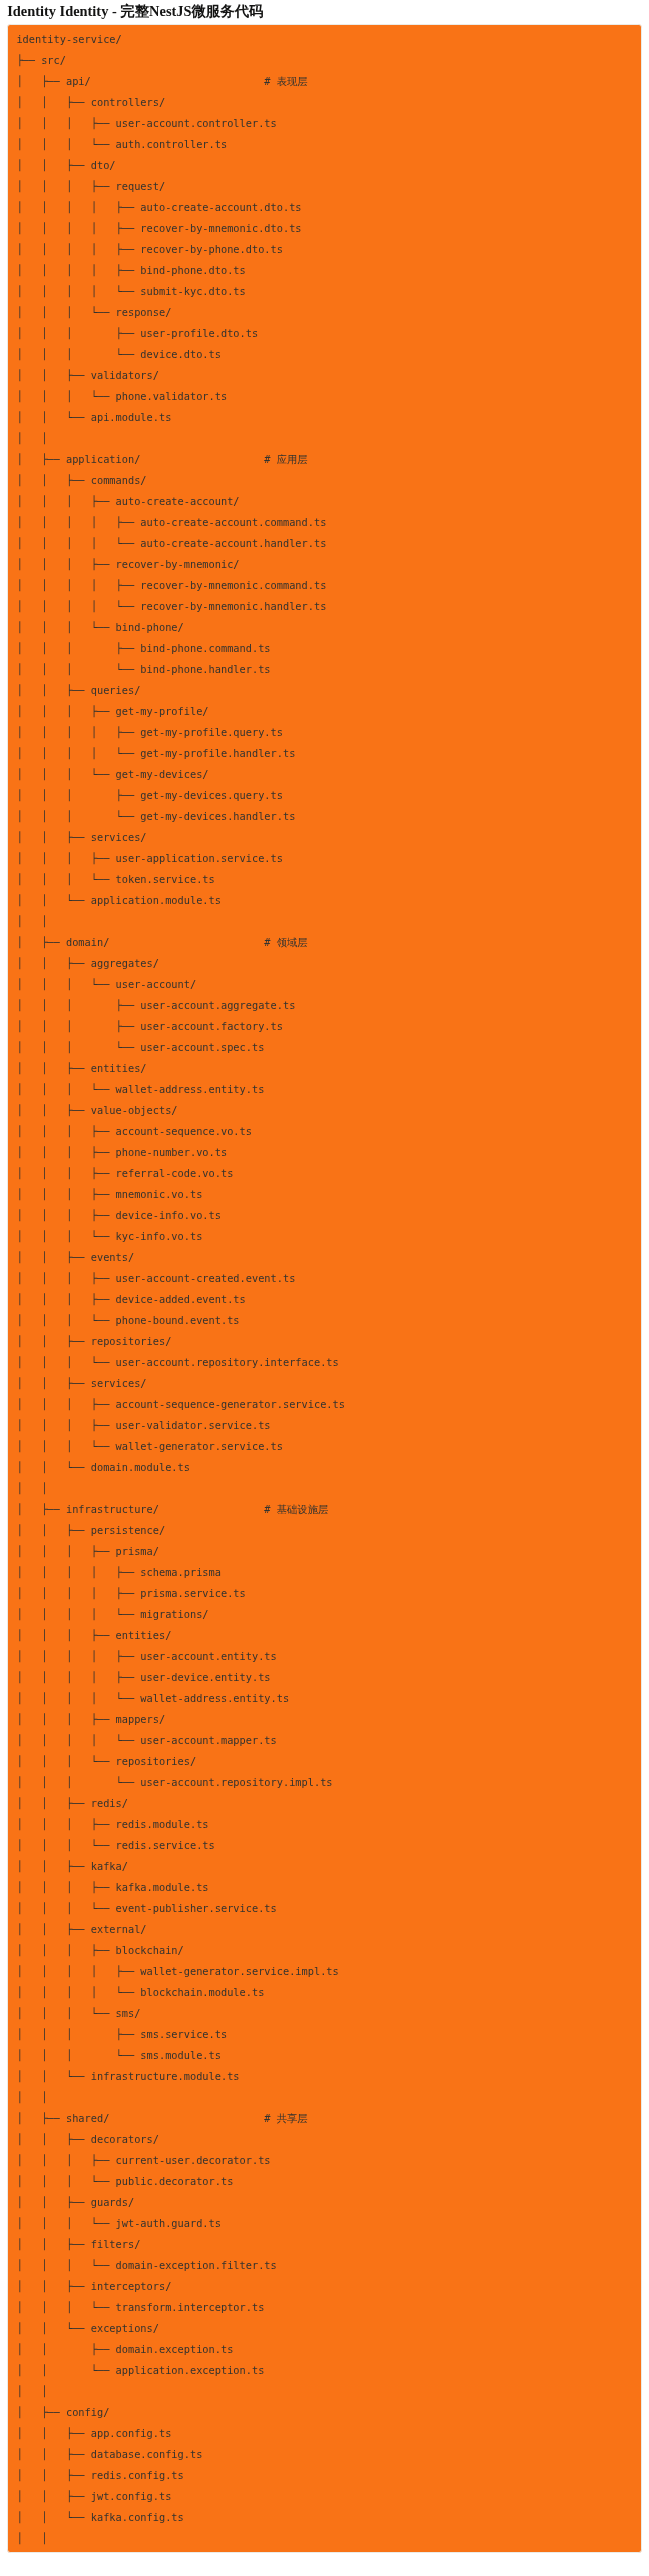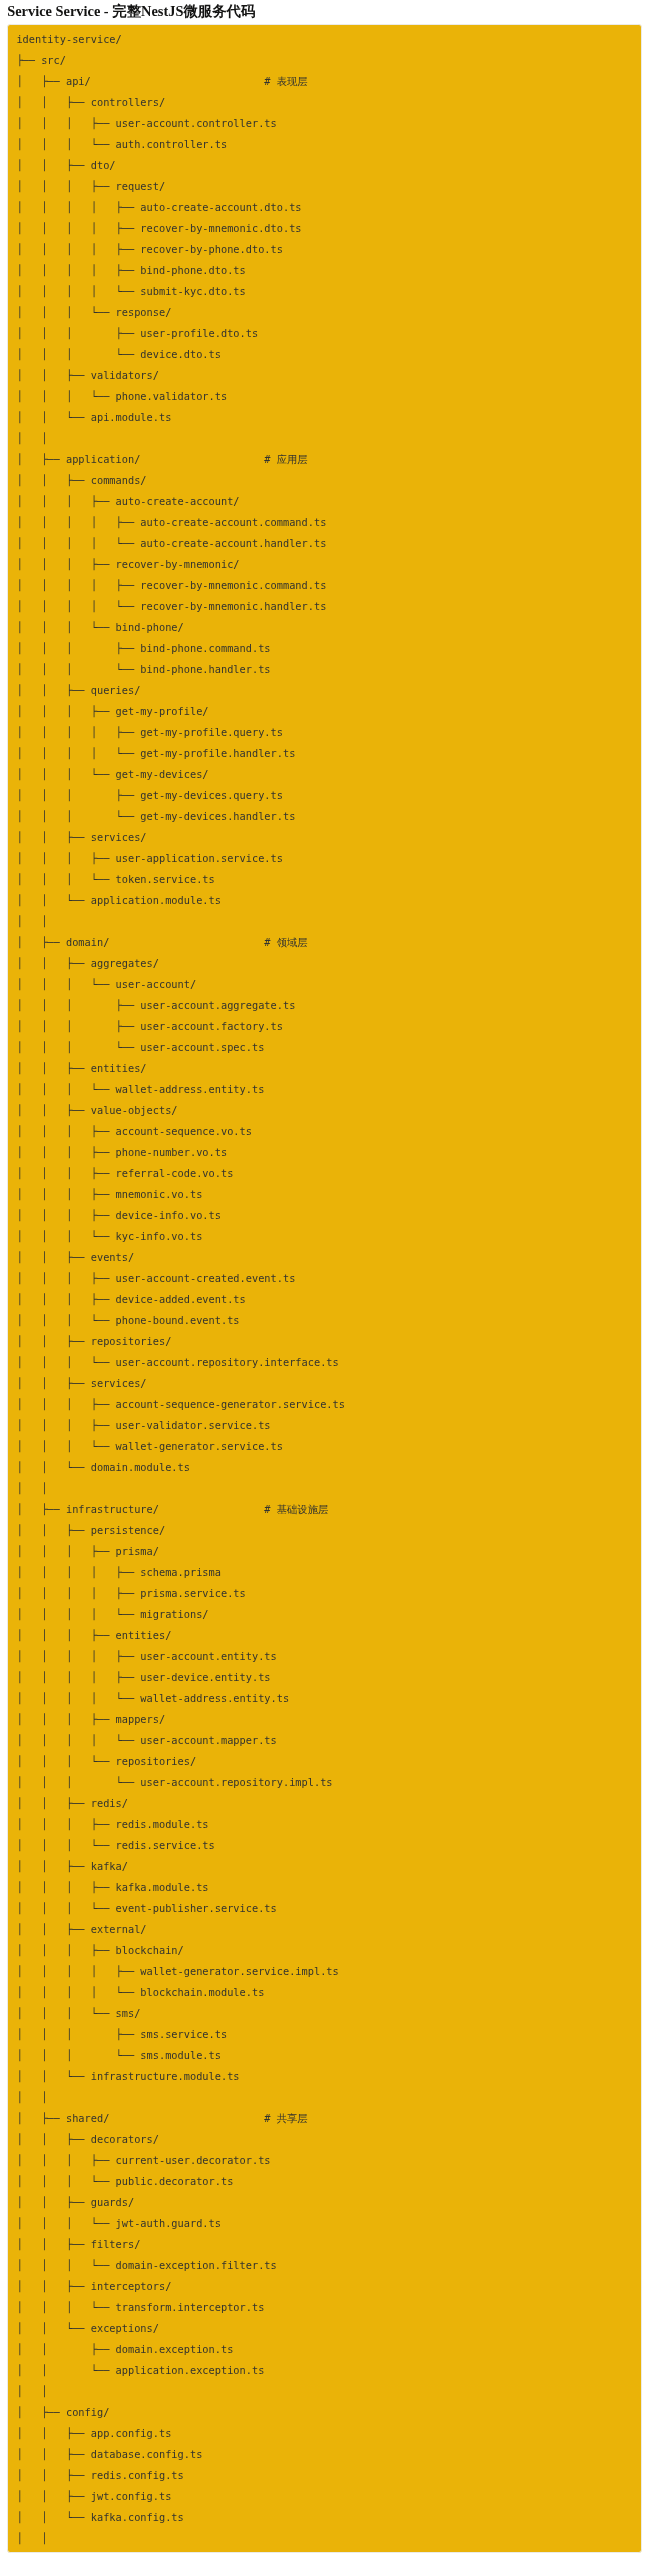--- a/index.html
+++ b/index.html
@@ -22,41 +22,41 @@
   }
   .section-heading {
     font-family: "Liberation Serif", "DejaVu Serif", serif;
     font-size: 10.3px;
     line-height: 1.2;
     font-weight: 700;
     margin: 0 0 4.1px 0;
     color: #141413;
   }
   .code-block {
-    background: #eab308;
+    background: #f97316;
     border: 0.5px solid #ebebe6;
     border-radius: 3.1px;
     padding: 3.1px 8.2px;
   }
   .file-tree {
     margin: 0;
     font-family: "DejaVu Sans Mono", "Liberation Mono", monospace;
     font-size: 10.3px;
     color: #33332f;
   }
   .tree-line {
     height: 21px;
     line-height: 21px;
     white-space: pre;
   }
 </style>
 </head>
 <body>
 
 <div class="page">
-  <h1 class="page-title">Service Service - 完整NestJS微服务代码</h1>
+  <h1 class="page-title">Identity Identity - 完整NestJS微服务代码</h1>
 
 
   <div class="code-block">
     <pre class="file-tree"><div class="tree-line">identity-service/</div><div class="tree-line">├── src/</div><div class="tree-line">│   ├── api/                            # 表现层</div><div class="tree-line">│   │   ├── controllers/</div><div class="tree-line">│   │   │   ├── user-account.controller.ts</div><div class="tree-line">│   │   │   └── auth.controller.ts</div><div class="tree-line">│   │   ├── dto/</div><div class="tree-line">│   │   │   ├── request/</div><div class="tree-line">│   │   │   │   ├── auto-create-account.dto.ts</div><div class="tree-line">│   │   │   │   ├── recover-by-mnemonic.dto.ts</div><div class="tree-line">│   │   │   │   ├── recover-by-phone.dto.ts</div><div class="tree-line">│   │   │   │   ├── bind-phone.dto.ts</div><div class="tree-line">│   │   │   │   └── submit-kyc.dto.ts</div><div class="tree-line">│   │   │   └── response/</div><div class="tree-line">│   │   │       ├── user-profile.dto.ts</div><div class="tree-line">│   │   │       └── device.dto.ts</div><div class="tree-line">│   │   ├── validators/</div><div class="tree-line">│   │   │   └── phone.validator.ts</div><div class="tree-line">│   │   └── api.module.ts</div><div class="tree-line">│   │</div><div class="tree-line">│   ├── application/                    # 应用层</div><div class="tree-line">│   │   ├── commands/</div><div class="tree-line">│   │   │   ├── auto-create-account/</div><div class="tree-line">│   │   │   │   ├── auto-create-account.command.ts</div><div class="tree-line">│   │   │   │   └── auto-create-account.handler.ts</div><div class="tree-line">│   │   │   ├── recover-by-mnemonic/</div><div class="tree-line">│   │   │   │   ├── recover-by-mnemonic.command.ts</div><div class="tree-line">│   │   │   │   └── recover-by-mnemonic.handler.ts</div><div class="tree-line">│   │   │   └── bind-phone/</div><div class="tree-line">│   │   │       ├── bind-phone.command.ts</div><div class="tree-line">│   │   │       └── bind-phone.handler.ts</div><div class="tree-line">│   │   ├── queries/</div><div class="tree-line">│   │   │   ├── get-my-profile/</div><div class="tree-line">│   │   │   │   ├── get-my-profile.query.ts</div><div class="tree-line">│   │   │   │   └── get-my-profile.handler.ts</div><div class="tree-line">│   │   │   └── get-my-devices/</div><div class="tree-line">│   │   │       ├── get-my-devices.query.ts</div><div class="tree-line">│   │   │       └── get-my-devices.handler.ts</div><div class="tree-line">│   │   ├── services/</div><div class="tree-line">│   │   │   ├── user-application.service.ts</div><div class="tree-line">│   │   │   └── token.service.ts</div><div class="tree-line">│   │   └── application.module.ts</div><div class="tree-line">│   │</div><div class="tree-line">│   ├── domain/                         # 领域层</div><div class="tree-line">│   │   ├── aggregates/</div><div class="tree-line">│   │   │   └── user-account/</div><div class="tree-line">│   │   │       ├── user-account.aggregate.ts</div><div class="tree-line">│   │   │       ├── user-account.factory.ts</div><div class="tree-line">│   │   │       └── user-account.spec.ts</div><div class="tree-line">│   │   ├── entities/</div><div class="tree-line">│   │   │   └── wallet-address.entity.ts</div><div class="tree-line">│   │   ├── value-objects/</div><div class="tree-line">│   │   │   ├── account-sequence.vo.ts</div><div class="tree-line">│   │   │   ├── phone-number.vo.ts</div><div class="tree-line">│   │   │   ├── referral-code.vo.ts</div><div class="tree-line">│   │   │   ├── mnemonic.vo.ts</div><div class="tree-line">│   │   │   ├── device-info.vo.ts</div><div class="tree-line">│   │   │   └── kyc-info.vo.ts</div><div class="tree-line">│   │   ├── events/</div><div class="tree-line">│   │   │   ├── user-account-created.event.ts</div><div class="tree-line">│   │   │   ├── device-added.event.ts</div><div class="tree-line">│   │   │   └── phone-bound.event.ts</div><div class="tree-line">│   │   ├── repositories/</div><div class="tree-line">│   │   │   └── user-account.repository.interface.ts</div><div class="tree-line">│   │   ├── services/</div><div class="tree-line">│   │   │   ├── account-sequence-generator.service.ts</div><div class="tree-line">│   │   │   ├── user-validator.service.ts</div><div class="tree-line">│   │   │   └── wallet-generator.service.ts</div><div class="tree-line">│   │   └── domain.module.ts</div><div class="tree-line">│   │</div><div class="tree-line">│   ├── infrastructure/                 # 基础设施层</div><div class="tree-line">│   │   ├── persistence/</div><div class="tree-line">│   │   │   ├── prisma/</div><div class="tree-line">│   │   │   │   ├── schema.prisma</div><div class="tree-line">│   │   │   │   ├── prisma.service.ts</div><div class="tree-line">│   │   │   │   └── migrations/</div><div class="tree-line">│   │   │   ├── entities/</div><div class="tree-line">│   │   │   │   ├── user-account.entity.ts</div><div class="tree-line">│   │   │   │   ├── user-device.entity.ts</div><div class="tree-line">│   │   │   │   └── wallet-address.entity.ts</div><div class="tree-line">│   │   │   ├── mappers/</div><div class="tree-line">│   │   │   │   └── user-account.mapper.ts</div><div class="tree-line">│   │   │   └── repositories/</div><div class="tree-line">│   │   │       └── user-account.repository.impl.ts</div><div class="tree-line">│   │   ├── redis/</div><div class="tree-line">│   │   │   ├── redis.module.ts</div><div class="tree-line">│   │   │   └── redis.service.ts</div><div class="tree-line">│   │   ├── kafka/</div><div class="tree-line">│   │   │   ├── kafka.module.ts</div><div class="tree-line">│   │   │   └── event-publisher.service.ts</div><div class="tree-line">│   │   ├── external/</div><div class="tree-line">│   │   │   ├── blockchain/</div><div class="tree-line">│   │   │   │   ├── wallet-generator.service.impl.ts</div><div class="tree-line">│   │   │   │   └── blockchain.module.ts</div><div class="tree-line">│   │   │   └── sms/</div><div class="tree-line">│   │   │       ├── sms.service.ts</div><div class="tree-line">│   │   │       └── sms.module.ts</div><div class="tree-line">│   │   └── infrastructure.module.ts</div><div class="tree-line">│   │</div><div class="tree-line">│   ├── shared/                         # 共享层</div><div class="tree-line">│   │   ├── decorators/</div><div class="tree-line">│   │   │   ├── current-user.decorator.ts</div><div class="tree-line">│   │   │   └── public.decorator.ts</div><div class="tree-line">│   │   ├── guards/</div><div class="tree-line">│   │   │   └── jwt-auth.guard.ts</div><div class="tree-line">│   │   ├── filters/</div><div class="tree-line">│   │   │   └── domain-exception.filter.ts</div><div class="tree-line">│   │   ├── interceptors/</div><div class="tree-line">│   │   │   └── transform.interceptor.ts</div><div class="tree-line">│   │   └── exceptions/</div><div class="tree-line">│   │       ├── domain.exception.ts</div><div class="tree-line">│   │       └── application.exception.ts</div><div class="tree-line">│   │</div><div class="tree-line">│   ├── config/</div><div class="tree-line">│   │   ├── app.config.ts</div><div class="tree-line">│   │   ├── database.config.ts</div><div class="tree-line">│   │   ├── redis.config.ts</div><div class="tree-line">│   │   ├── jwt.config.ts</div><div class="tree-line">│   │   └── kafka.config.ts</div><div class="tree-line">│   │</div></pre>
   </div>
 </div>
 
 
 </body></html>

